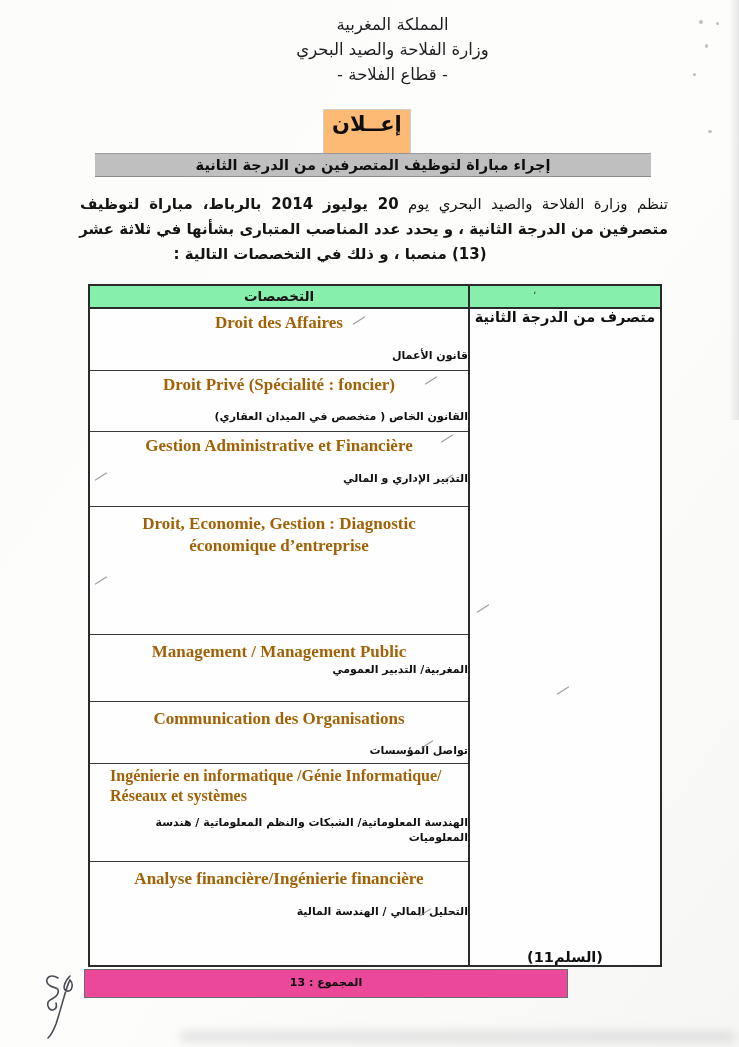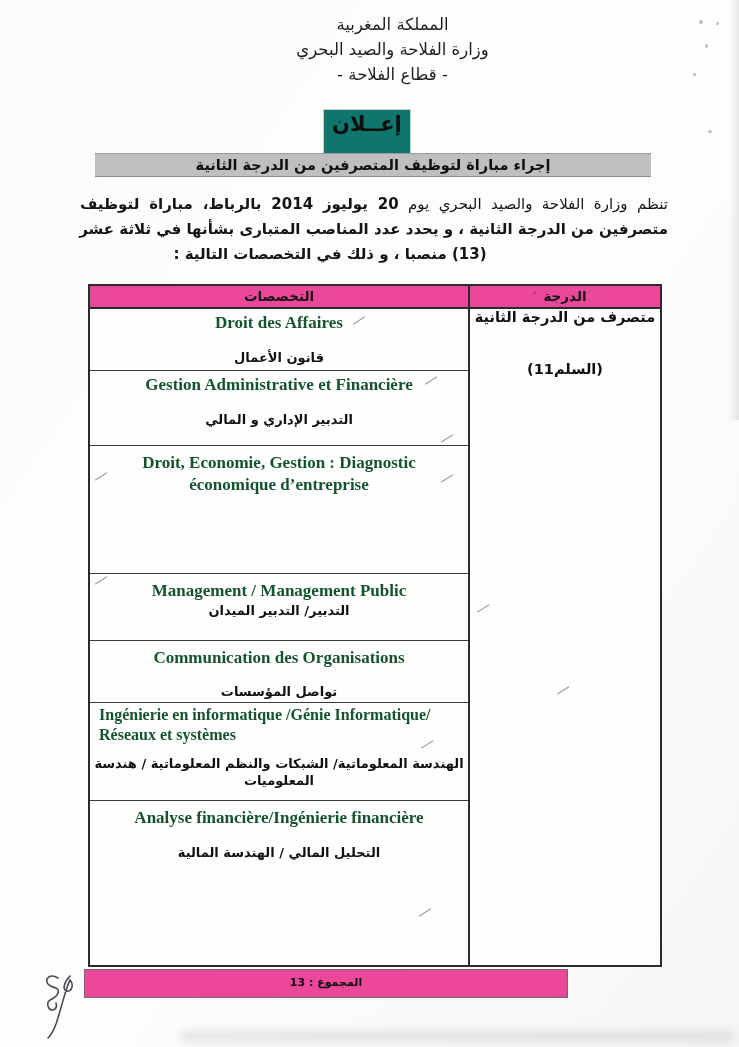--- a/index.html
+++ b/index.html
@@ -18,60 +18,60 @@
   .edge-shade-right { position:absolute; top:0; right:0; width:10px; height:420px;
     background:linear-gradient(to left, rgba(150,150,155,.22), rgba(150,150,155,0)); }
   .bottom-smudge { position:absolute; left:180px; top:1031px; width:555px; height:11px;
     background:rgba(165,165,168,.28); filter:blur(5px); border-radius:5px; }
   .speck { position:absolute; background:#8d8d94; border-radius:50%; opacity:.55; }
 
   
   .gov-header { position:absolute; top:12px; left:46px; width:693px;
     text-align:center; direction:rtl; font-size:16.5px; line-height:25px; color:#1d1d20; }
   .announce-title { position:absolute; top:110px; left:324px;
-    background:#0f766e; padding:2px 8px 20px; font-weight:bold; font-size:21px;
+    background:#fdba74; padding:2px 8px 20px; font-weight:bold; font-size:21px;
     direction:rtl; color:#0e0e0e; box-shadow:0 0 0 1px rgba(120,120,120,.35); }
   .banner { position:absolute; top:153px; left:95px; width:556px; height:24px;
     background:#bfbfbf; border-top:1px solid #9a9a9a; border-bottom:1px solid #8c8c8c;
     text-align:center; direction:rtl; font-weight:bold; font-size:14.5px; line-height:22px; color:#0e0e0e; }
 
   
   .intro { position:absolute; top:192px; left:80px; width:588px;
     direction:rtl; font-size:15px; line-height:25px; color:#141414; }
   .intro .l { white-space:nowrap; text-align:justify; text-align-last:justify; }
   .intro .l3 { white-space:nowrap; text-align:center; text-align-last:center;
     padding-right:88px; font-weight:bold; }
   .intro .b { font-weight:bold; }
 
   
   .spec-table { position:absolute; top:284px; left:88px; width:574px;
     border:2px solid #2b2b2b; background:#fefefe; }
-  .thead { display:flex; height:23px; background:#ec4899; border-bottom:2px solid #2b2b2b; }
+  .thead { display:flex; height:23px; background:#86efac; border-bottom:2px solid #2b2b2b; }
   .th-spec { width:380px; border-right:2px solid #2b2b2b; text-align:center;
     direction:rtl; font-weight:bold; font-size:13.5px; line-height:21px; }
   .th-grade { flex:1; text-align:center; direction:rtl; font-weight:bold;
     font-size:13.5px; line-height:21px; }
   .tbody { display:flex; height:656px; }
   .spec-col { width:380px; border-right:2px solid #2b2b2b; display:flex; flex-direction:column; }
   .spec-row { border-bottom:1.5px solid #3a3a3a; display:flex; flex-direction:column; }
   .spec-row:last-child { border-bottom:none; }
   .r1{height:62px; padding-top:3px; gap:15px;}
   .r2{height:61px; padding-top:3px; gap:14px;}
   .r3{height:75px; padding-top:3px; gap:15px;}
   .r4{height:128px; padding-top:6px; gap:12px;}
   .r5{height:67px; padding-top:6px; }
   .r6{height:62px; padding-top:6px; gap:14px;}
   .r7{height:98px; padding-top:2px; gap:9px;}
   .r8{height:103px; padding-top:6px; gap:15px;}
   .fr { font-family:"Liberation Serif", serif; font-weight:bold; font-size:17px;
-    line-height:1.28; text-align:center; white-space:pre-line; color:#14532d; }
-  .r7 .fr { text-align:left; font-size:16px; padding-left:9px; }
-  .ar { font-weight:bold; font-size:13px; direction:rtl; text-align:center;
+    line-height:1.28; text-align:center; white-space:pre-line; color:#a16207; }
+  .r7 .fr { text-align:left; font-size:16px; padding-left:20px; }
+  .ar { font-weight:bold; font-size:11px; direction:rtl; text-align:right;
     white-space:pre-line; line-height:1.35; color:#101010; }
-  .grade-col { flex:1; display:flex; flex-direction:column; justify-content:flex-start;
+  .grade-col { flex:1; display:flex; flex-direction:column; justify-content:space-between;
     align-items:center; gap:36px; direction:rtl; font-weight:bold; font-size:14.5px; color:#101010; }
   .total-bar { position:absolute; top:969px; left:84px; width:484px; height:29px;
     background:#ec4899; border:1px solid #6b6b6b; text-align:center; direction:rtl;
     font-weight:bold; font-size:11px; line-height:26px; color:#0e0e0e; }
 
   
   .tick { position:absolute; width:14px; height:0; border-top:1.6px solid rgba(120,122,132,.75);
     transform:rotate(-32deg); }
   .stray-comma { position:absolute; font-size:10px; color:#3a3a3a; direction:rtl; }
   .scribble { position:absolute; left:36px; top:972px; }
@@ -100,39 +100,42 @@
 
 <div class="intro">
   <div class="l"><span>تنظم وزارة الفلاحة والصيد البحري يوم </span><span class="b">20 يوليوز 2014 بالرباط،</span><span class="b"> مباراة لتوظيف</span></div>
   <div class="l b">متصرفين من الدرجة الثانية ، و يحدد عدد المناصب المتبارى بشأنها في ثلاثة عشر</div>
   <div class="l3">(13) منصبا ، و ذلك في التخصصات التالية :</div>
 </div>
 
 <div class="spec-table">
   <div class="thead">
     <div class="th-spec">التخصصات</div>
-    <div class="th-grade">الدرجة</div>
   </div>
   <div class="tbody">
     <div class="spec-col">
       <div class="spec-row r1">
         <div class="fr">Droit des Affaires</div>
         <div class="ar">قانون الأعمال</div>
+      </div>
+      <div class="spec-row r2">
+        <div class="fr">Droit Privé (Spécialité : foncier)</div>
+        <div class="ar">القانون الخاص ( متخصص في الميدان العقاري)</div>
       </div>
       <div class="spec-row r3">
         <div class="fr">Gestion Administrative et Financière</div>
         <div class="ar">التدبير الإداري و المالي</div>
       </div>
       <div class="spec-row r4">
         <div class="fr">Droit, Economie, Gestion : Diagnostic
 économique d’entreprise</div>
       </div>
       <div class="spec-row r5">
         <div class="fr">Management / Management Public</div>
-        <div class="ar">التدبير/ التدبير الميدان</div>
+        <div class="ar">المغربية/ التدبير العمومي</div>
       </div>
       <div class="spec-row r6">
         <div class="fr">Communication des Organisations</div>
         <div class="ar">تواصل المؤسسات</div>
       </div>
       <div class="spec-row r7">
         <div class="fr">Ingénierie en informatique /Génie Informatique/
 Réseaux et systèmes</div>
         <div class="ar">الهندسة المعلوماتية/  الشبكات والنظم  المعلوماتية / هندسة
 المعلوميات</div>

